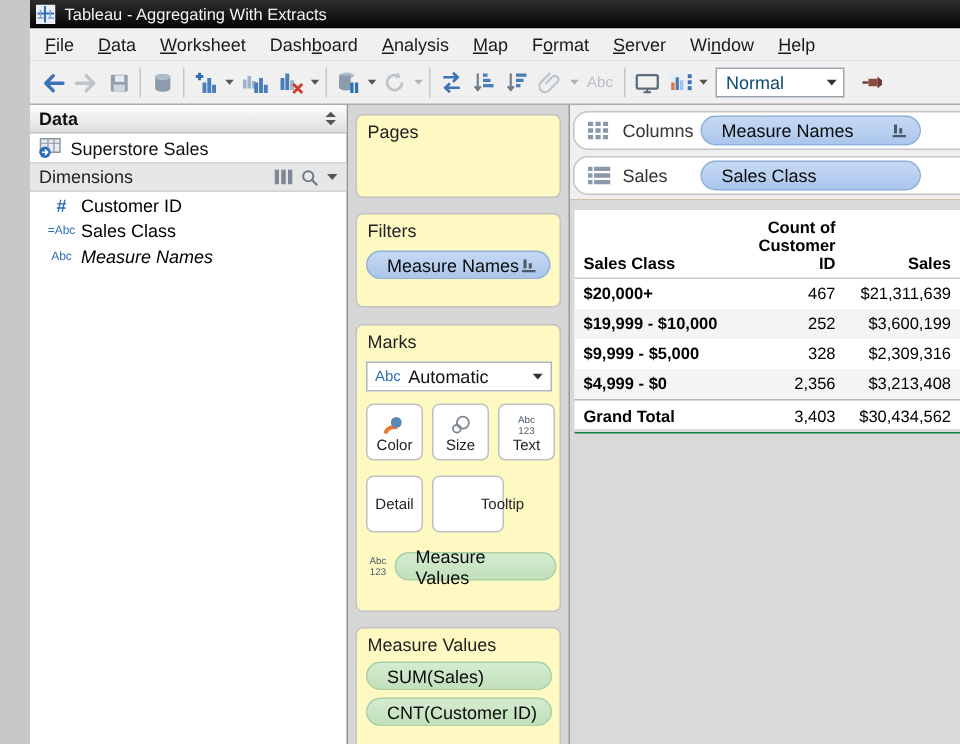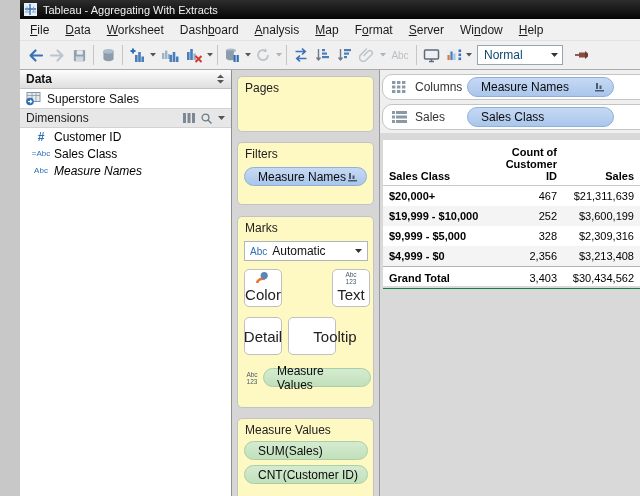--- a/index.html
+++ b/index.html
@@ -52,21 +52,21 @@
         padding:0 8px 0 13px;font-size:12px;color:#0b0b0b;justify-content:space-between;}
   .pill.blue{background:linear-gradient(#c6d9f3,#aac6ec);border:1px solid #8fb0da;}
   .pill.green{background:linear-gradient(#d5ebd0,#c1e0bb);border:1px solid #a9cfa6;}
   .marks-dd{position:absolute;left:6px;top:24px;width:124px;height:20px;background:#fff;border:1px solid #aeb6bd;
             display:flex;align-items:center;gap:5px;padding:0 5px;box-sizing:border-box;}
   .marks-dd .abc{color:#2f6fb4;font-size:10px;}
   .marks-dd .lbl{flex:1;}
   .mk-btn{position:absolute;width:38px;height:38px;background:#fff;border:1px solid #c0c0c0;border-radius:5px;
           box-sizing:border-box;display:flex;flex-direction:column;align-items:center;justify-content:flex-end;padding-bottom:3px;}
   .mk-btn .mi{height:16px;display:flex;align-items:center;justify-content:center;}
-  .mk-btn .ml{font-size:15px;color:#222;}
+  .mk-btn .ml{font-size:10px;color:#222;}
   .mk-btn.txtonly{justify-content:center;padding-bottom:0;}
   .abc123{font-size:6.5px;line-height:7px;color:#4a5a6a;text-align:center;width:16px;flex:0 0 auto;}
   
   .shelf-zone{position:absolute;left:0;top:0;right:0;height:63px;background:#efefef;}
   .shelf{position:absolute;left:2px;right:-6px;height:26px;background:#fff;border:1px solid #c4c4c4;
          border-radius:10px 0 0 10px;display:flex;align-items:center;box-sizing:border-box;}
   .shelf .s-icon{margin:0 8px 0 9px;flex:0 0 auto;display:flex;}
   .shelf .s-label{color:#333;width:52px;}
   .shelf .pill{width:147px;height:20px;}
   .canvas{position:absolute;left:0;top:63px;right:0;bottom:0;background:#d9d9d9;}
@@ -350,20 +350,29 @@
             </svg>
         </div>
         <div class="mk-btn" style="left:6px;top:52px;">
           <span class="mi">
             <svg width="16" height="16" viewBox="0 0 16 16">
               <path d="M2 13a6 5 0 0 1 8-4" fill="none" stroke="#e8762c" stroke-width="2.6"></path>
               <circle cx="9.2" cy="5.6" r="3.6" fill="#5b87b7"></circle>
               </svg>
           </span>
           <span class="ml">Color</span>
+        </div>
+        <div class="mk-btn" style="left:50px;top:52px;">
+          <span class="mi">
+            <svg width="16" height="16" viewBox="0 0 16 16">
+              <circle cx="9.6" cy="5.8" r="4" fill="none" stroke="#7a8692" stroke-width="1.2"></circle>
+              <circle cx="5.6" cy="9.8" r="2.6" fill="none" stroke="#7a8692" stroke-width="1.2"></circle>
+              </svg>
+          </span>
+          <span class="ml">Size</span>
         </div>
         <div class="mk-btn txtonly" style="left:6px;top:100px;">
           <span class="ml">Detail</span>
         </div>
         <div class="mk-btn" style="left:94px;top:52px;">
           <span class="mi">
             <span class="abc123">
               <span>Abc</span><br>
               <span>123</span>
             </span>

